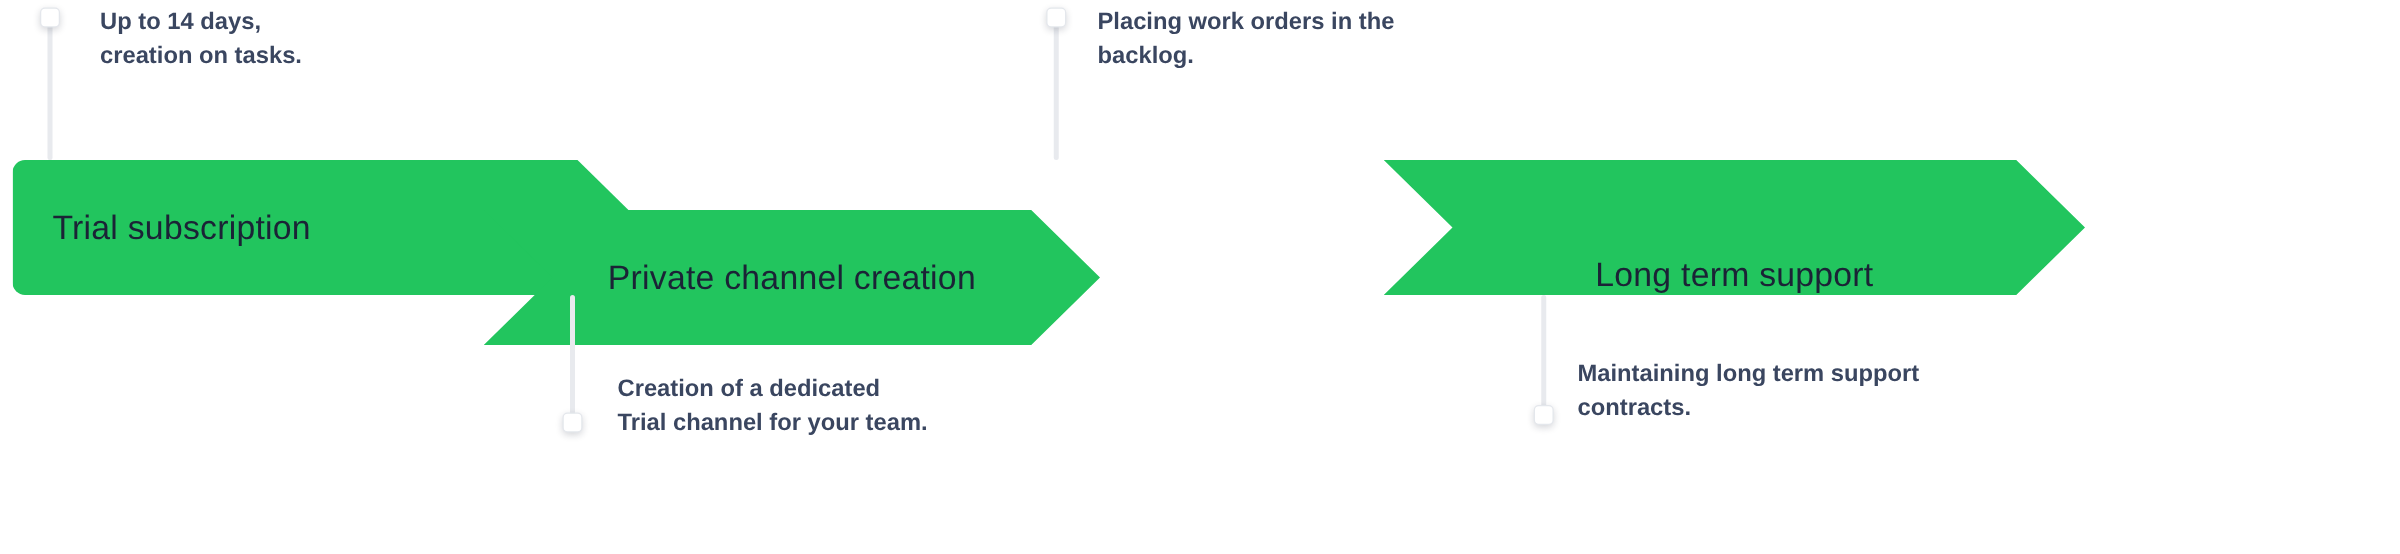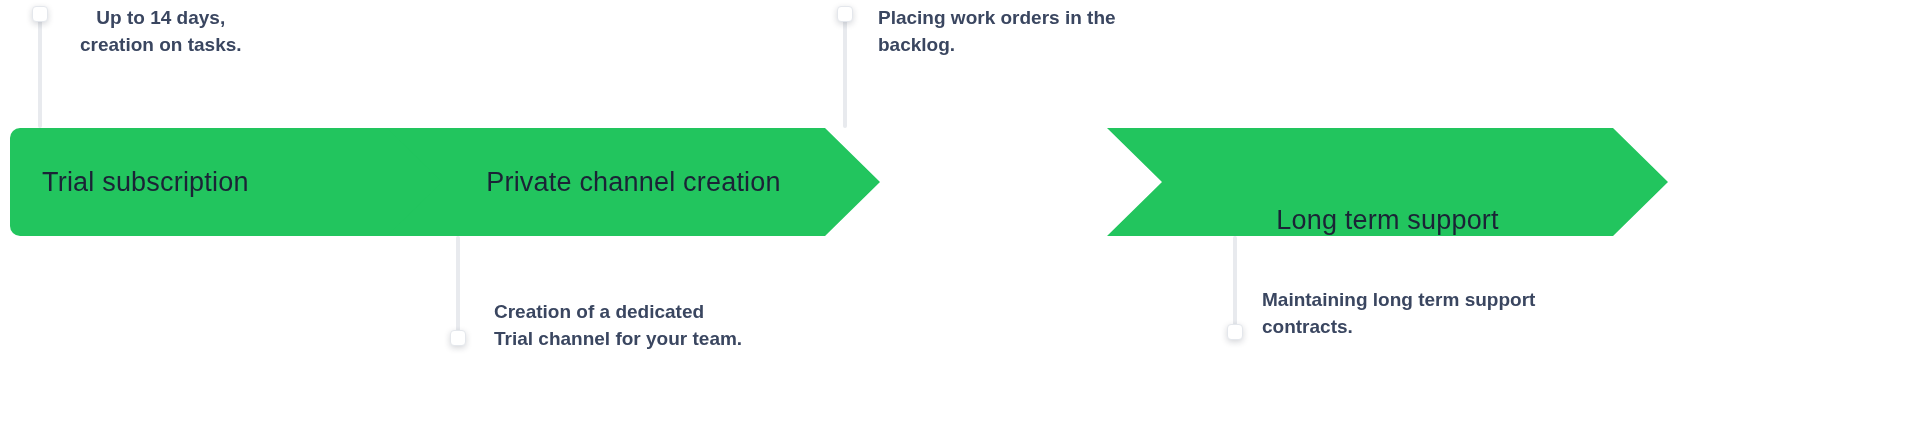--- a/index.html
+++ b/index.html
@@ -74,37 +74,37 @@
   }
   .annotation span { display: block; }
 </style>
 </head>
 <body>
 
 <div class="canvas">
 
   <div class="connector-line" style="left:38px; top:14px; height:114px;"></div>
   <div class="marker" style="left:32px; top:6px;"></div>
-  <div class="annotation" style="left:80px; top:4px;text-align:center;">
+  <div class="annotation" style="left:80px; top:4px;">
     <span>Up to 14 days,</span>
     <span>creation on tasks.</span>
   </div>
 
   <div class="connector-line" style="left:843px; top:14px; height:114px;"></div>
   <div class="marker" style="left:837px; top:6px;"></div>
   <div class="annotation" style="left:878px; top:4px;">
     <span>Placing work orders in the</span>
     <span>backlog.</span>
   </div>
 
   <div class="stage arrow-first" style="left:10px; width:420px;">
     <span class="stage-label">Trial subscription</span>
   </div>
 
-  <div class="stage arrow-mid" style="left:387px; width:383px;">
+  <div class="stage arrow-mid" style="left:387px; width:383px;margin-top:40px;">
     <span class="stage-label">Private channel creation</span>
   </div>
 
 
   <div class="stage arrow-mid" style="left:1107px; width:451px;align-items:flex-end;">
     <span class="stage-label">Long term support</span>
   </div>
 
   <div class="connector-line" style="left:456px; top:236px; height:102px;"></div>
   <div class="marker" style="left:450px; top:330px;"></div>

